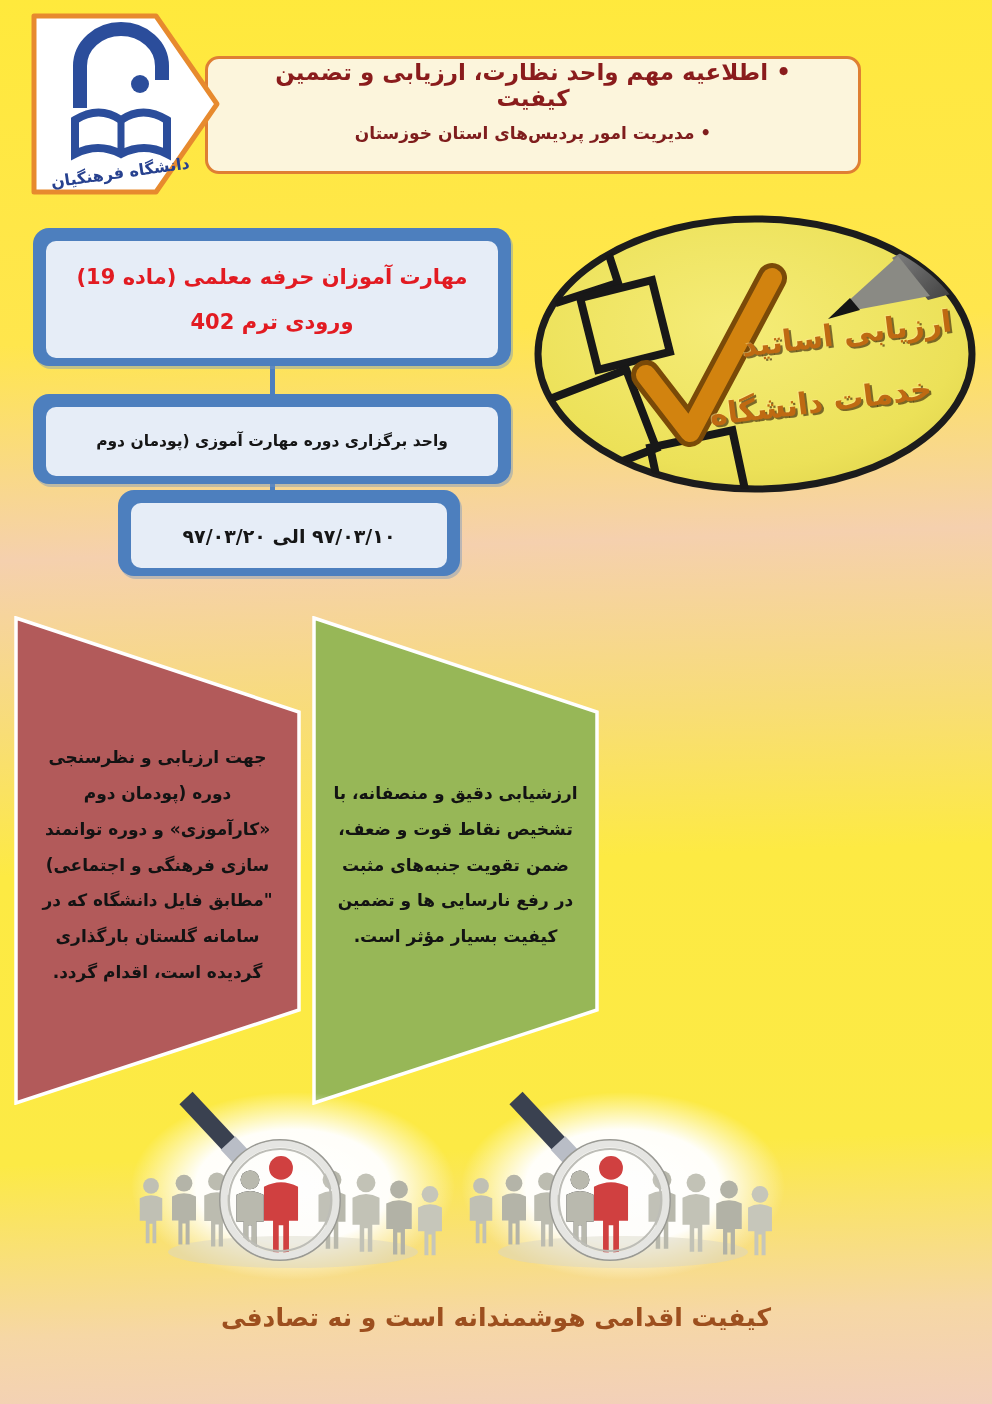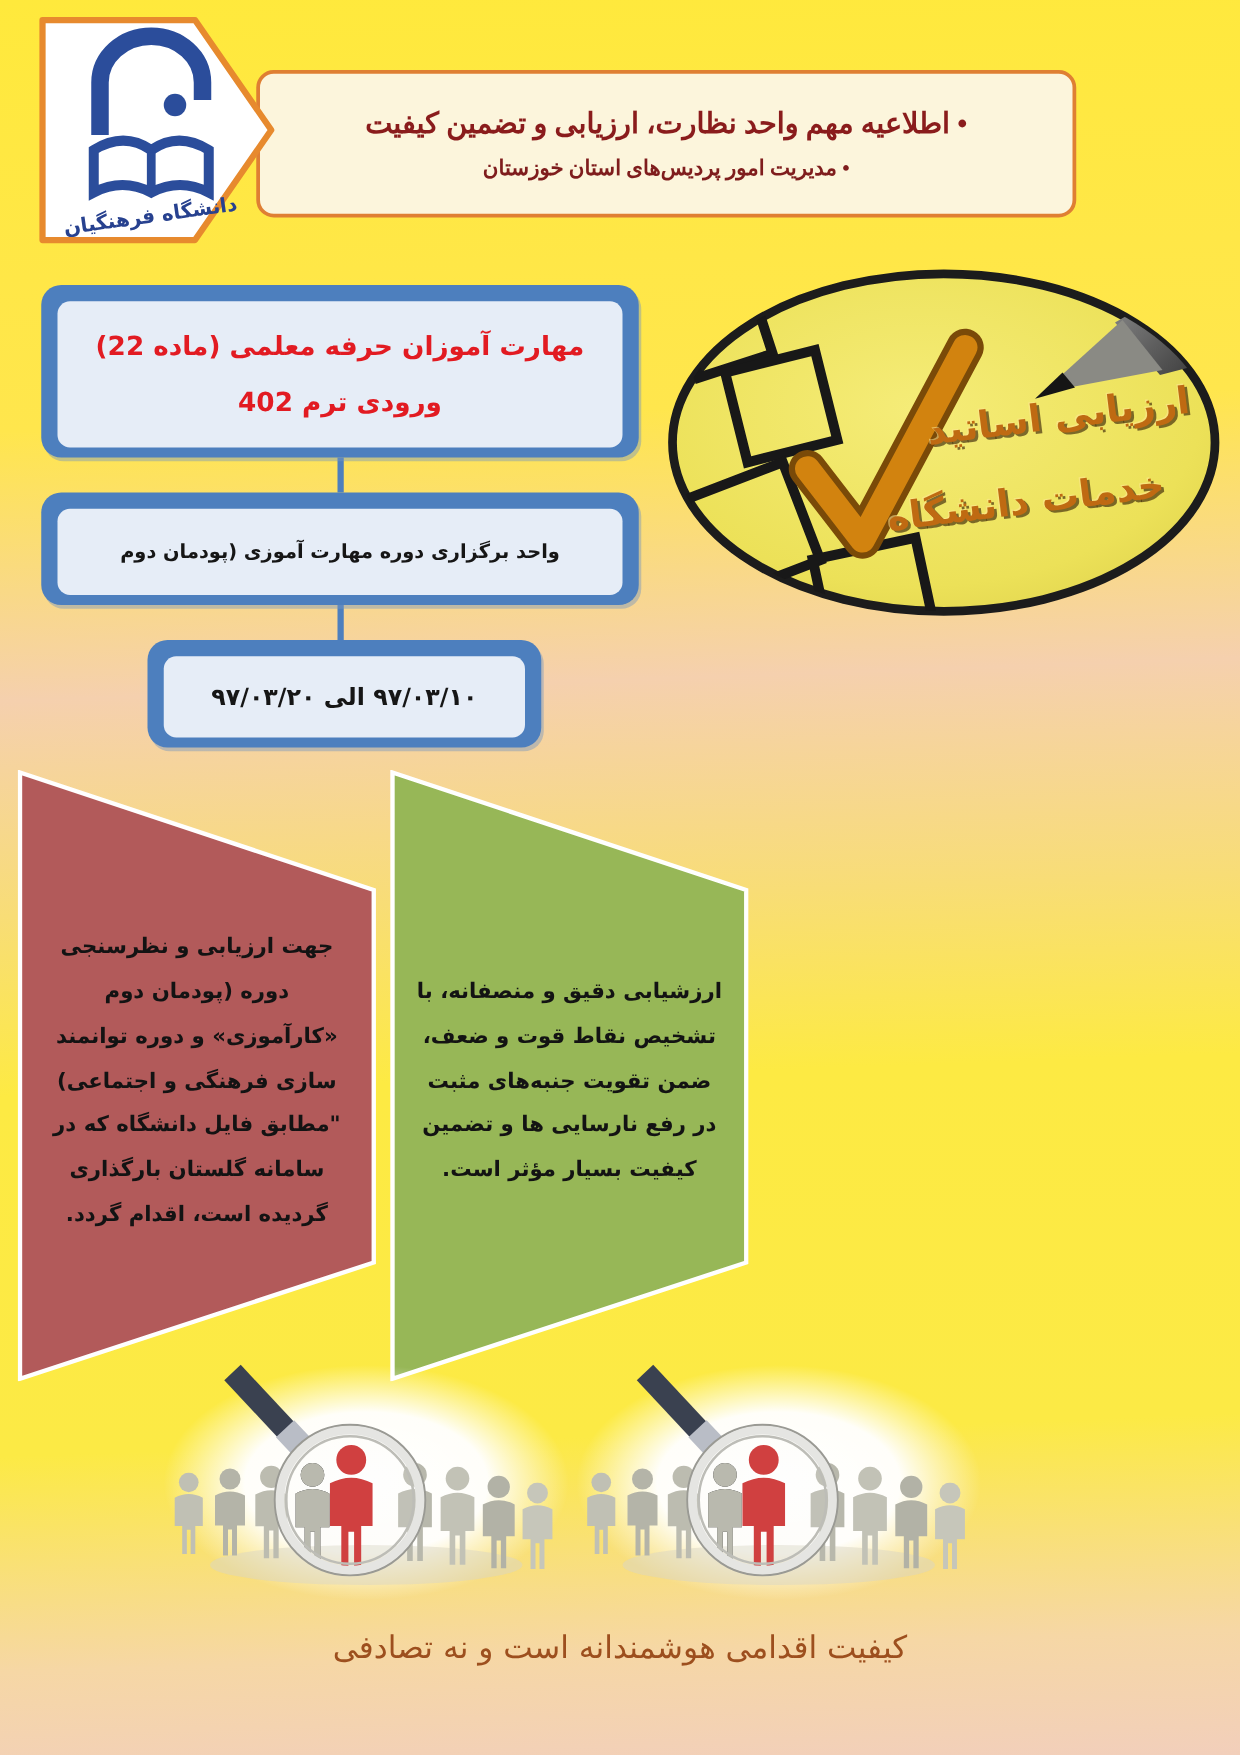--- a/index.html
+++ b/index.html
@@ -9,41 +9,41 @@
     background:linear-gradient(178deg,
       #ffe93c 0%, #ffe64d 24%, #f5d0ae 39%, #f8dd76 51%,
       #fdea43 61%, #fcea45 81%, #f6d7a5 93%, #f2cfbb 100%);
   }
   
   .logo-wrap{position:absolute;left:28px;top:10px;width:196px;height:188px;z-index:5;}
   
   .header-box{
     position:absolute;left:205px;top:56px;width:656px;height:118px;z-index:4;
     background:#fcf5dc;border:3px solid #df7f33;border-radius:14px;
-    box-sizing:border-box;display:flex;flex-direction:column;justify-content:center;
-    gap:12px;text-align:center;direction:rtl;padding:0 28px;font-family:Liberation Serif, serif;
+    box-sizing:border-box;display:flex;flex-direction:column;justify-content:flex-start;
+    gap:12px;text-align:center;direction:rtl;padding:0 28px;
   }
   .header-line1{color:#8a1c1c;font-size:23px;font-weight:bold;}
   .header-line2{color:#7f1d1d;font-size:17px;font-weight:bold;}
   
   .bluebox{
     position:absolute;background:#4d7fbe;border-radius:16px;box-sizing:border-box;
     padding:13px 13px 8px;z-index:3;
     box-shadow:2px 3px 0 rgba(120,150,190,.45);
   }
   .bluebox .inner{
     width:100%;height:100%;background:#e6edf7;border-radius:10px;box-sizing:border-box;
     display:flex;flex-direction:column;justify-content:space-evenly;
     text-align:center;direction:rtl;padding:4px 10px;
   }
   .box1{left:33px;top:228px;width:478px;height:138px;}
   .box1 .inner div{color:#e21b22;font-size:21px;font-weight:bold;}
   .box2{left:33px;top:394px;width:478px;height:90px;}
   .box2 .inner div{color:#161616;font-size:15.5px;font-weight:bold;line-height:1.75;}
-  .box3{left:118px;top:512px;width:315px;height:86px;}
+  .box3{left:118px;top:490px;width:342px;height:86px;}
   .box3 .inner div{color:#161616;font-size:19px;font-weight:bold;}
   .conn{position:absolute;width:5px;background:#4d7fbe;z-index:2;}
   .conn1{left:270px;top:366px;height:28px;}
   .conn2{left:270px;top:484px;height:28px;}
   
   .badge{position:absolute;left:530px;top:212px;width:450px;height:284px;z-index:3;}
   .badge svg{position:absolute;inset:0;}
   .badge-text{
     position:absolute;direction:rtl;font-weight:bold;font-size:30px;color:#bf6a12;
     transform:rotate(-7deg);white-space:nowrap;
@@ -60,21 +60,21 @@
   .card-text{
     position:absolute;left:7%;right:7%;top:23%;bottom:21%;
     display:flex;align-items:center;justify-content:center;text-align:center;
     direction:rtl;color:#131313;font-size:17px;font-weight:bold;line-height:2.1;
   }
   
   .people{position:absolute;left:128px;top:1090px;width:660px;height:192px;z-index:2;}
   
   .slogan{
     position:absolute;left:0;top:1303px;width:100%;text-align:center;direction:rtl;
-    color:#9d4f1e;font-size:25px;font-weight:normal;z-index:2;
+    color:#9d4f1e;font-size:25px;font-weight:bold;z-index:2;
   }
 </style>
 </head>
 <body>
 
 <div id="poster">
 
   <div class="logo-wrap">
     <svg viewBox="0 0 196 188" width="196" height="188">
       <polygon points="6,6 128,6 189,94 128,182 6,182" fill="#ffffff" stroke="#e78a2e" stroke-width="5" stroke-linejoin="round"></polygon>
@@ -88,21 +88,21 @@
     </svg>
   </div>
 
   <div class="header-box">
     <div class="header-line1">• اطلاعیه مهم واحد نظارت، ارزیابی و تضمین کیفیت</div>
     <div class="header-line2">• مدیریت امور پردیس‌های استان خوزستان</div>
   </div>
 
   <div class="bluebox box1">
     <div class="inner">
-      <div>مهارت آموزان حرفه معلمی (ماده 22)</div>
+      <div>مهارت آموزان حرفه معلمی (ماده 19)</div>
       <div>ورودی ترم 402</div>
     </div>
   </div>
   <div class="conn conn1"></div>
   <div class="bluebox box2">
     <div class="inner">
       <div>واحد برگزاری دوره مهارت آموزی (پودمان دوم</div>
     </div>
   </div>
   <div class="conn conn2"></div>

